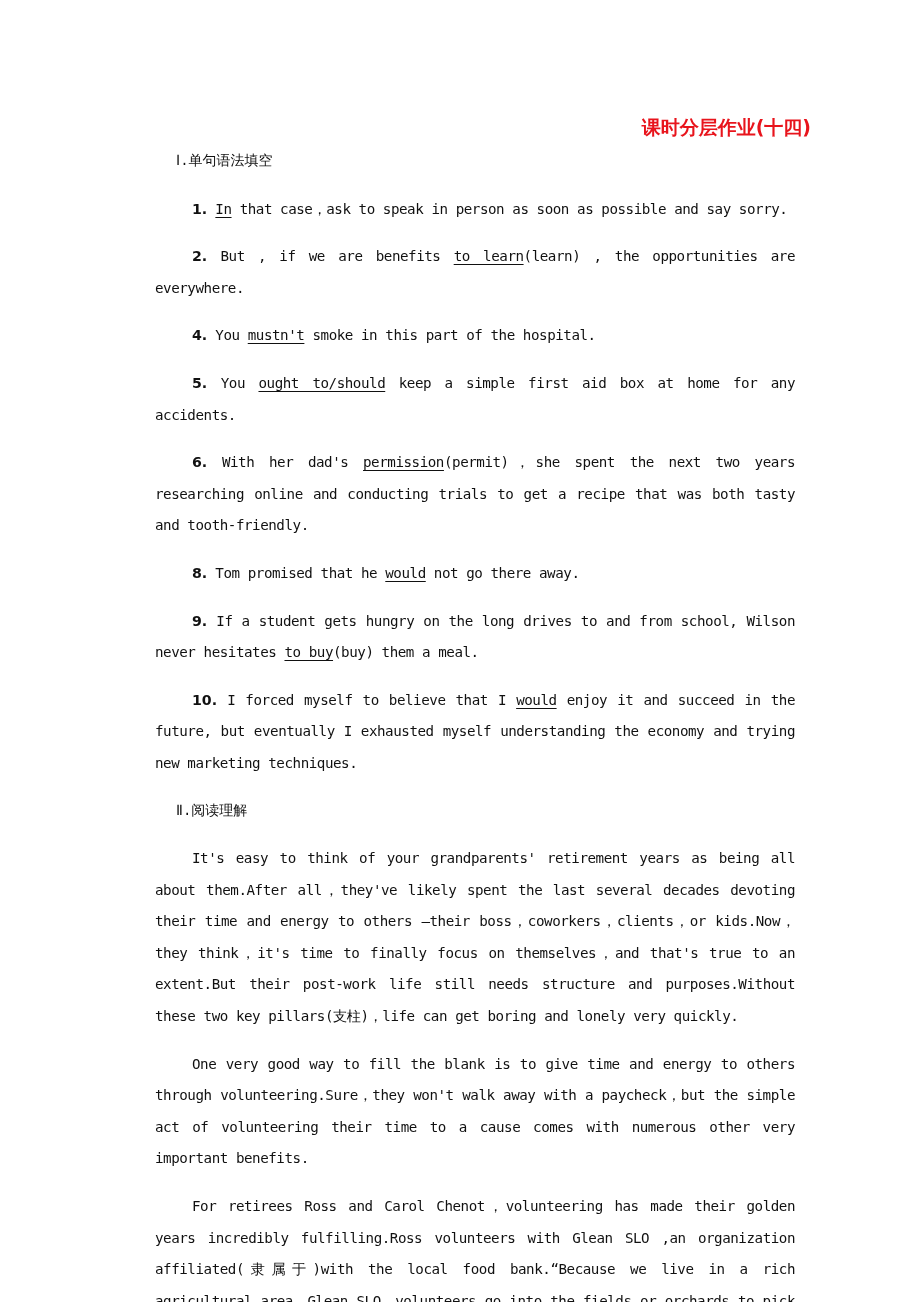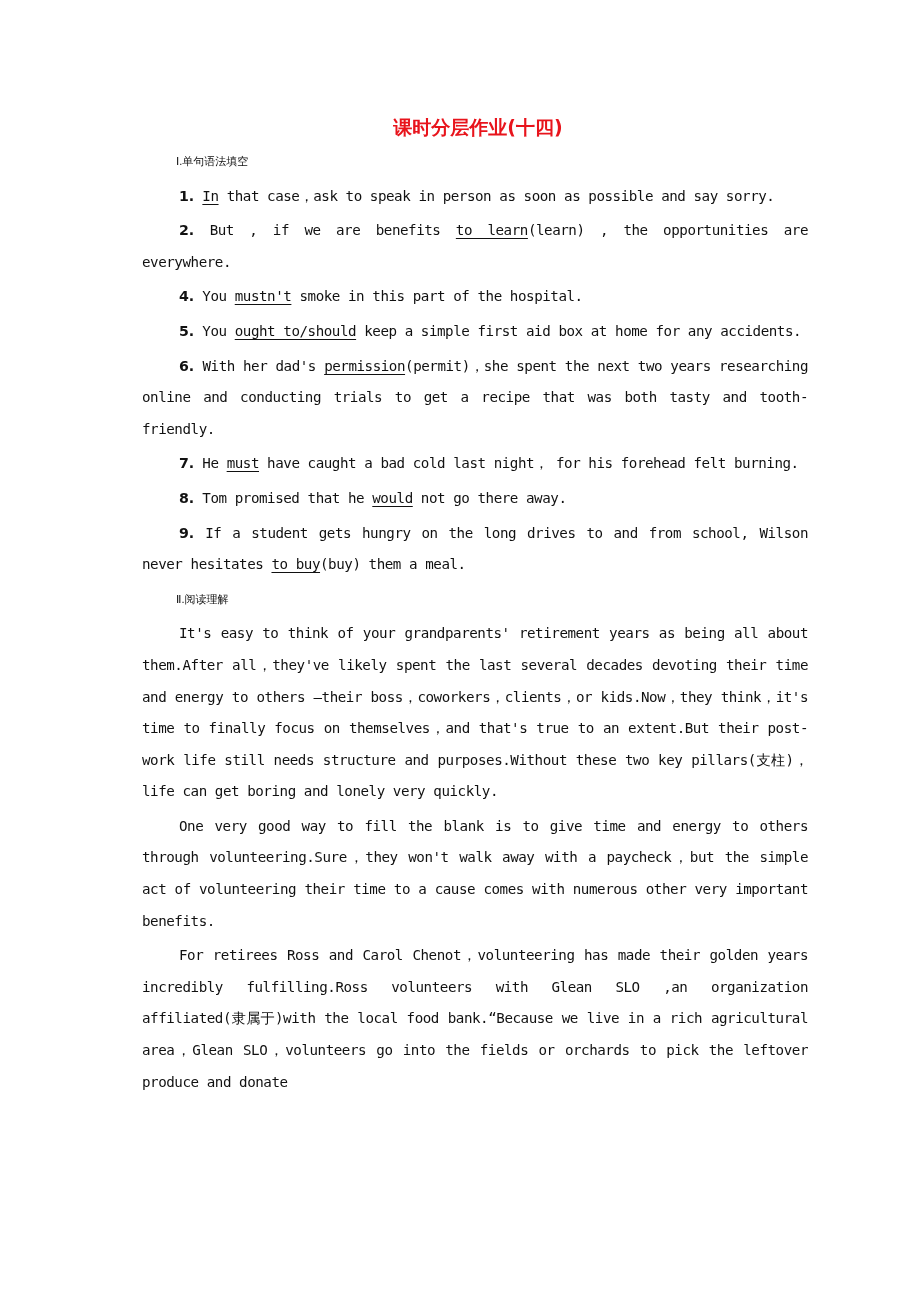--- a/index.html
+++ b/index.html
@@ -3,52 +3,52 @@
   <meta charset="utf-8">
   <style>
     html, body { margin: 0; padding: 0; background: #ffffff; }
     body { width: 920px; height: 1302px; position: relative; overflow: hidden; }
     .page {
       position: absolute; left: 139px; top: 112px; width: 672px;
       font-family: "DejaVu Sans Mono", "Liberation Mono", monospace;
       font-size: 14.2px; color: #111; letter-spacing: -0.45px;
     }
     .title {
-      text-align: center; color: #e8141c; font-family: "DejaVu Sans", sans-serif;
+      text-align: right; color: #e8141c; font-family: "DejaVu Sans", sans-serif;
       font-size: 19px; font-weight: bold; height: 34px; line-height: 30px;
       letter-spacing: 0; margin-left: 6px;
     }
     .section-head {
-      font-family: Liberation Sans, sans-serif; font-size: 11px; letter-spacing: 0;
+      font-family: Liberation Mono, monospace; font-size: 14px; letter-spacing: 0;
       padding-left: 37px; line-height: 31.6px; height: 31.6px;
     }
     .para {
-      text-indent: 37px; line-height: 31.6px; margin: 3px; text-align: justify;
+      text-indent: 37px; line-height: 31.6px; margin: 16px; text-align: justify;
     }
     .para.item { text-align-last: left; }
     .num { font-family: "DejaVu Sans", sans-serif; font-weight: bold; letter-spacing: 0; }
     .ans { text-decoration: underline; text-underline-offset: 3px; }
   </style>
 </head>
 <body>
 
 <div class="page">
   <div class="title">课时分层作业(十四)</div>
 
   <div class="section-head">Ⅰ.单句语法填空</div>
 
   <div>
     <p class="para item"><span class="num">1.</span><span> </span><span class="ans">In</span><span> that case，ask to speak in person as soon as possible and say sorry.</span></p>
     <p class="para"><span class="num">2.</span><span> But , if we are benefits </span><span class="ans">to learn</span><span>(learn) , the opportunities are everywhere.</span></p>
     <p class="para item"><span class="num">4.</span><span> You </span><span class="ans">mustn't</span><span> smoke in this part of the hospital.</span></p>
     <p class="para"><span class="num">5.</span><span> You </span><span class="ans">ought to/should</span><span> keep a simple first aid box at home for any accidents.</span></p>
     <p class="para"><span class="num">6.</span><span> With her dad's </span><span class="ans">permission</span><span>(permit)，she spent the next two years researching online and conducting trials to get a recipe that was both tasty and tooth-friendly.</span></p>
-    <p class="para"><span class="num">7.</span><span> He </span><span class="ans">must</span><span> have caught a bad cold last night， for his forehead felt burning.</span></p>
     <p class="para item"><span class="num">8.</span><span> Tom promised that he </span><span class="ans">would</span><span> not go there away.</span></p>
     <p class="para"><span class="num">9.</span><span> If a student gets hungry on the long drives to and from school, Wilson never hesitates </span><span class="ans">to buy</span><span>(buy) them a meal.</span></p>
+    <p class="para"><span class="num">10.</span><span> I forced myself to believe that I </span><span class="ans">would</span><span> enjoy it and succeed in the future, but eventually I exhausted myself understanding the economy and trying new marketing techniques.</span></p>
   </div>
 
   <div class="section-head">Ⅱ.阅读理解</div>
 
   <div>
     <p class="para">It's easy to think of your grandparents' retirement years as being all about them.After all，they've likely spent the last several decades devoting their time and energy to others —their boss，coworkers，clients，or kids.Now，they think，it's time to finally focus on themselves，and that's true to an extent.But their post-work life still needs structure and purposes.Without these two key pillars(支柱)，life can get boring and lonely very quickly.</p>
     <p class="para">One very good way to fill the blank is to give time and energy to others through volunteering.Sure，they won't walk away with a paycheck，but the simple act of volunteering their time to a cause comes with numerous other very important benefits.</p>
     <p class="para">For retirees Ross and Carol Chenot，volunteering has made their golden years incredibly fulfilling.Ross volunteers with Glean SLO ,an organization affiliated(隶属于)with the local food bank.“Because we live in a rich agricultural area，Glean SLO，volunteers go into the fields or orchards to pick the leftover produce and donate</p>
   </div>
 </div>

